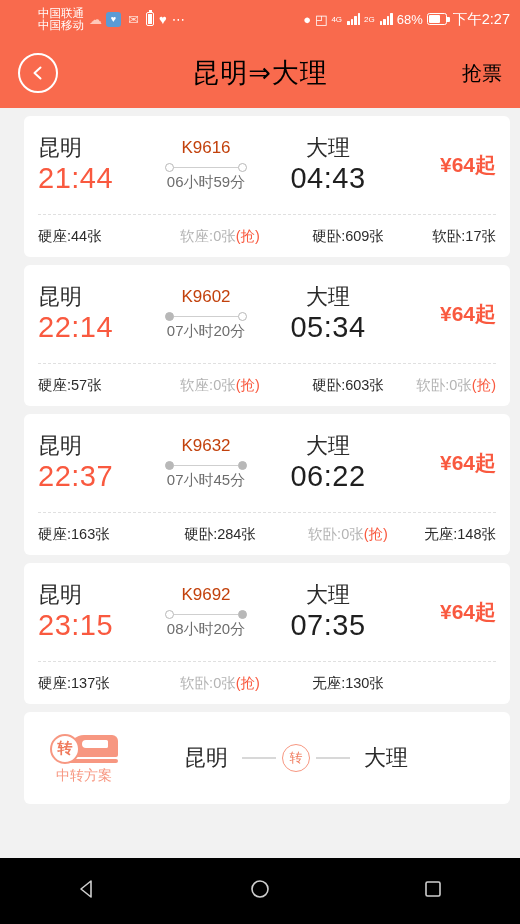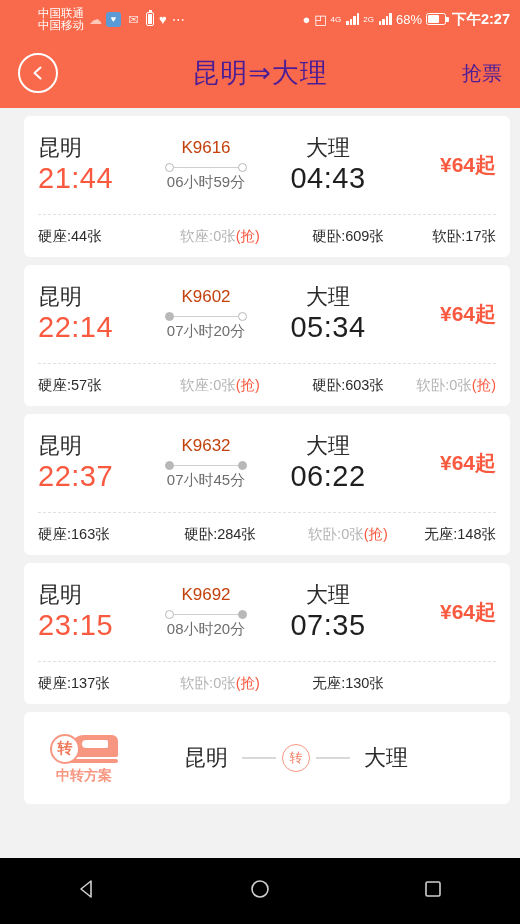--- a/index.html
+++ b/index.html
@@ -37,25 +37,25 @@
   .ic-wifi { font-size: 13px; }
   .sig { display: inline-flex; align-items: flex-end; gap: 1px; height: 12px; }
   .sig i { width: 2.5px; background: #fff; display: block; border-radius: .5px; }
   .sig i:nth-child(1){height:4px;} .sig i:nth-child(2){height:6px;}
   .sig i:nth-child(3){height:9px;} .sig i:nth-child(4){height:12px;}
   .net-label { font-size: 8px; vertical-align: super; margin-right: 1px; }
   .pct { font-size: 13px; }
   .ic-batt { width: 20px; height: 12px; border: 1.5px solid #fff; border-radius: 2.5px; position: relative; }
   .ic-batt::after { content:""; position:absolute; right:-4px; top:3px; width:2.5px; height:5px; background:#fff; border-radius:0 1px 1px 0; }
   .ic-batt i { position: absolute; left: 1px; top: 1px; bottom: 1px; width: 60%; background: #fff; border-radius: 1px; display:block; }
-  .clock { font-size: 14.5px; margin-left: 2px; white-space: nowrap; font-weight: bold; }
+  .clock { font-size: 14.5px; margin-left: 2px; white-space: nowrap; }
 
   
   .header {
-    height: 70px; background: #F96A4D; color: #4c1d95; flex: 0 0 70px;
+    height: 70px; background: #F96A4D; color: #000000; flex: 0 0 70px;
     display: flex; align-items: center; padding: 0 18px; position: relative;
   }
   .back-btn {
     width: 40px; height: 40px; border: 2px solid #fff; border-radius: 50%;
     display: flex; align-items: center; justify-content: center; cursor: pointer;
   }
   .back-btn svg { display: block; }
   .head-title {
     position: absolute; left: 0; right: 0; text-align: center;
     font-size: 27px; font-weight: 400; pointer-events: none; letter-spacing: 1px;
@@ -109,21 +109,21 @@
   .tr-train::after {
     content: ""; position: absolute; left: 12px; top: 5px; width: 26px; height: 8px;
     background: #fff; border-radius: 5px 2px 2px 5px;
   }
   .tr-base { position: absolute; right: 0; bottom: 3px; width: 52px; height: 4px; background: #F79781; border-radius: 2px; }
   .tr-circ {
     position: absolute; left: 0; top: 2px; width: 30px; height: 30px; border-radius: 50%;
     border: 2px solid #F79781; background: #fff; color: #F07A5C;
     display: flex; align-items: center; justify-content: center; font-size: 15px; font-weight: bold;
   }
-  .tr-label { font-size: 14px; color: #F79781; margin-top: 1px; font-weight: bold; }
+  .tr-label { font-size: 14px; color: #F79781; margin-top: 1px; }
   .tr-route { display: flex; align-items: center; gap: 14px; margin-left: 58px; }
   .tr-city { font-size: 22px; color: #2b2b2b; }
   .tr-seg { display: flex; align-items: center; gap: 6px; }
   .tr-seg .ln { width: 34px; height: 1.6px; background: #d8d8d8; }
   .tr-mini {
     width: 28px; height: 28px; border-radius: 50%; border: 1.5px solid #F79781;
     color: #F07A5C; font-size: 13px; display: flex; align-items: center; justify-content: center;
   }
 
   

